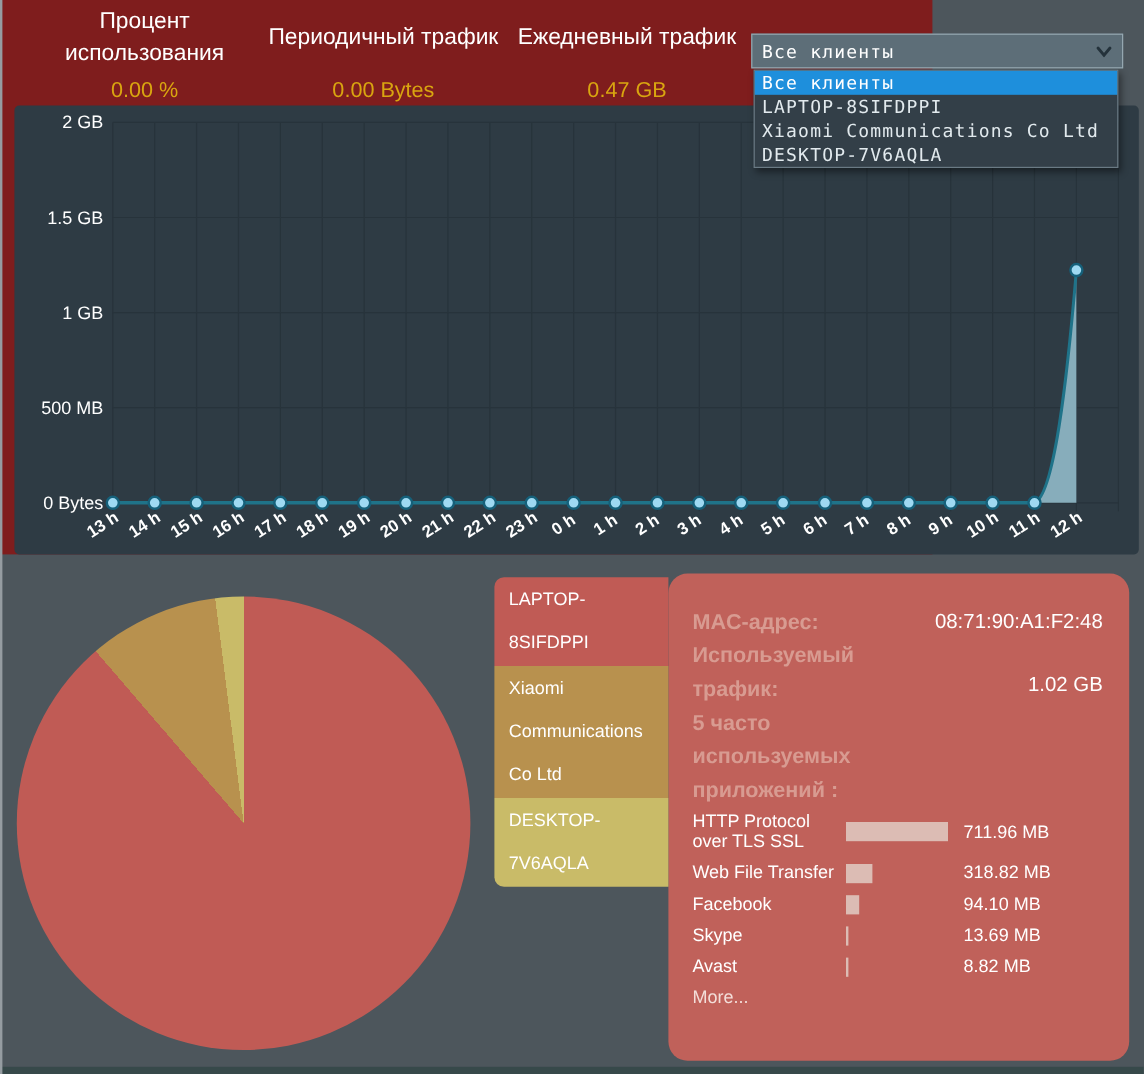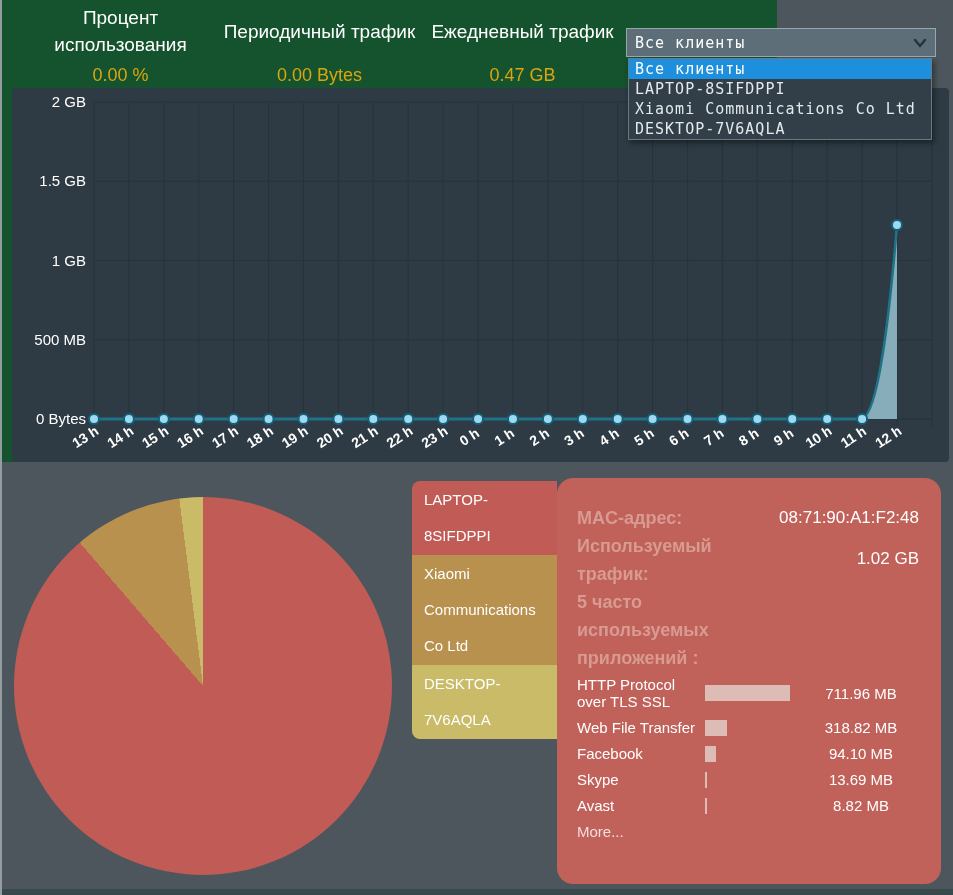--- a/index.html
+++ b/index.html
@@ -1,21 +1,21 @@
 <!DOCTYPE html>
 <html><head>
 <meta charset="utf-8">
 <style>
   html,body{margin:0;padding:0;}
   body{
     width:953px;height:895px;position:relative;overflow:hidden;
     background:#4d565c;
     font-family:"Liberation Sans",sans-serif;
   }
-  .top-section{position:absolute;left:0;top:0;width:777px;height:462px;background:#14532d;}
+  .top-section{position:absolute;left:0;top:0;width:777px;height:462px;background:#7f1d1d;}
   .chart-panel{position:absolute;left:12px;top:88px;width:937px;height:374px;background:#2e3b44;border-radius:4px;}
   .left-edge{position:absolute;left:0;top:0;width:2px;height:895px;background:#959ca1;z-index:60;}
   .bottom-strip{position:absolute;left:0;top:889px;width:953px;height:6px;background:#37494a;z-index:5;}
 
   
   .stat{position:absolute;text-align:center;color:#ffffff;}
   .stat .label{font-size:19px;line-height:27px;min-height:54px;display:flex;flex-direction:column;justify-content:center;}
   .stat .value{color:#d9a510;font-size:18px;margin-top:7px;}
   .stat1{left:18px;top:4px;width:205px;}
   .stat2{left:222px;top:4px;width:195px;}
@@ -46,27 +46,27 @@
   .legend .legend-item:last-child{border-radius:0 0 0 8px;}
 
   
   .detail{
     position:absolute;left:557px;top:478px;width:384px;height:406px;box-sizing:border-box;
     background:#c0615a;border-radius:16px;padding:26px 22px 0 20px;color:#ffffff;z-index:8;
   }
   .detail .row{display:flex;justify-content:space-between;}
   .detail .label-col{width:152px;color:#d89b91;font-size:18px;line-height:28px;font-weight:bold;}
   .detail .value-col{font-size:17px;color:#ffffff;line-height:28px;}
-  .detail .traffic-value{margin-top:13px;}
+  .detail .traffic-value{margin-top:25px;}
   .apps{margin-top:4px;}
   .app-row{display:flex;align-items:center;margin-bottom:9px;}
   .app-name{width:128px;font-size:15px;line-height:17px;}
   .app-bar-wrap{width:98px;}
   .app-bar{height:16px;background:#dcbcb4;}
-  .app-value{flex:1;text-align:center;font-size:15px;}
+  .app-value{flex:1;text-align:left;font-size:15px;}
   .more{font-size:15px;color:#f3ded9;margin-top:3px;cursor:pointer;}
 </style>
 </head>
 <body>
 
 <div class="top-section">
   <div class="stat stat1">
     <div class="label">Процент использования</div>
     <div class="value">0.00 %</div>
   </div>

